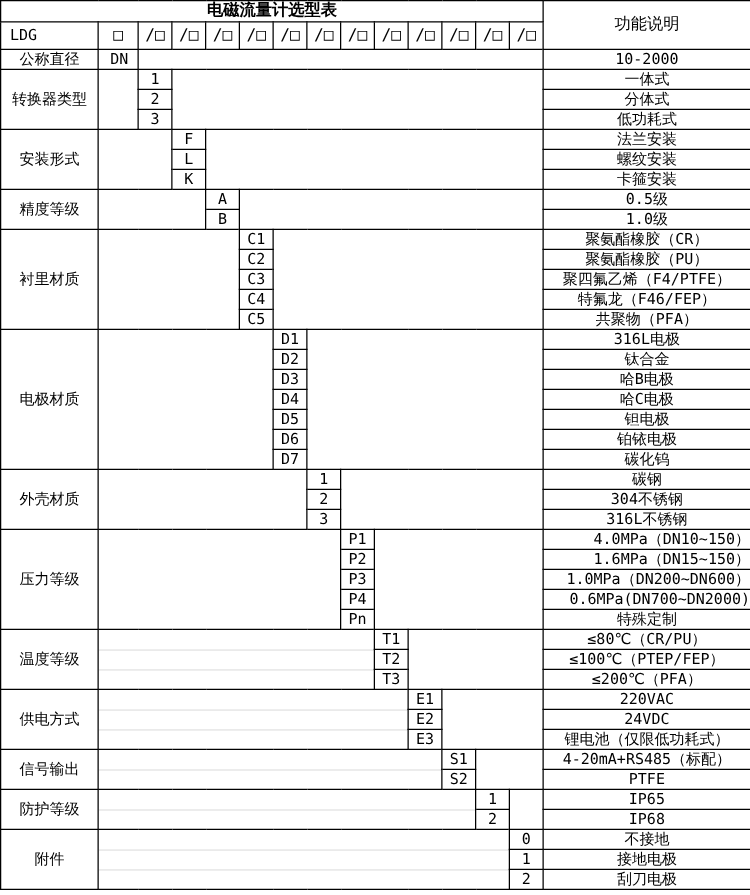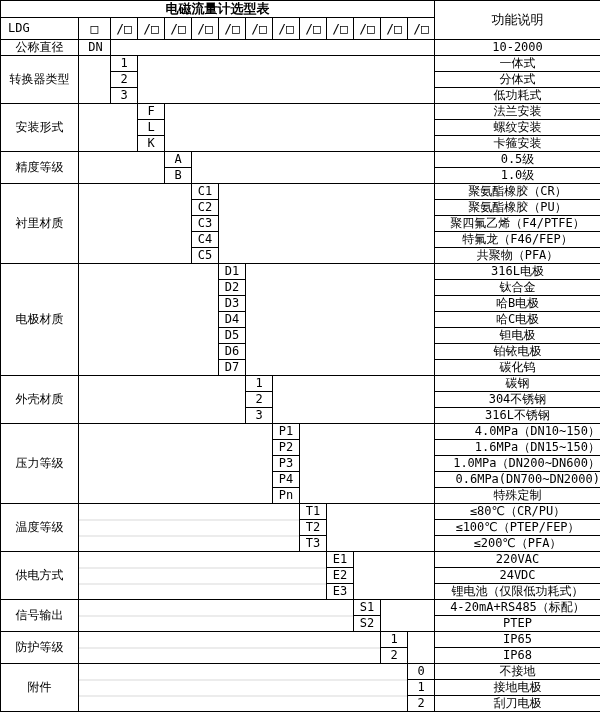--- a/index.html
+++ b/index.html
@@ -235,21 +235,21 @@
         </tr>
         <tr>
           <td rowspan="2">信号输出</td>
           <td colspan="10" rowspan="2" class="filler faint"></td>
           <td>S1</td>
           <td colspan="2" rowspan="2" class="filler"></td>
           <td>4-20mA+RS485（标配）</td>
         </tr>
         <tr>
           <td>S2</td>
-          <td>PTEP</td>
+          <td>PTFE</td>
         </tr>
         <tr>
           <td rowspan="2">防护等级</td>
           <td colspan="11" rowspan="2" class="filler faint"></td>
           <td>1</td>
           <td colspan="1" rowspan="2" class="filler"></td>
           <td>IP65</td>
         </tr>
         <tr>
           <td>2</td>

